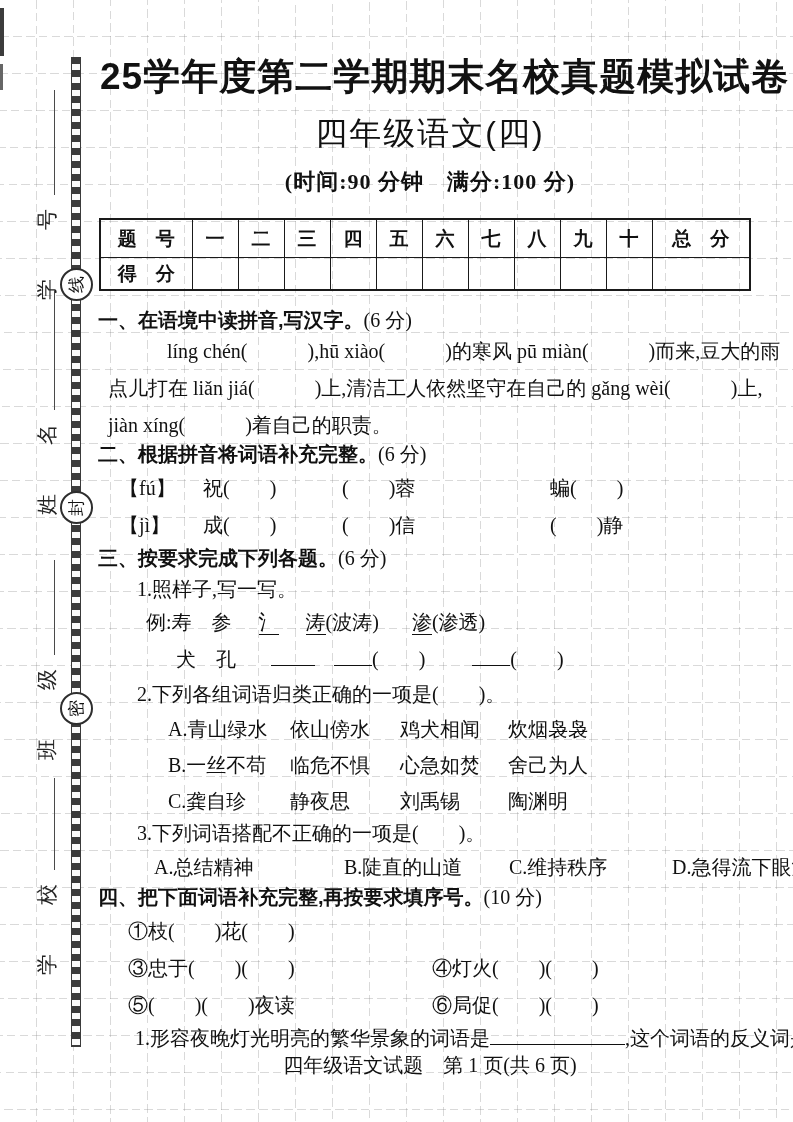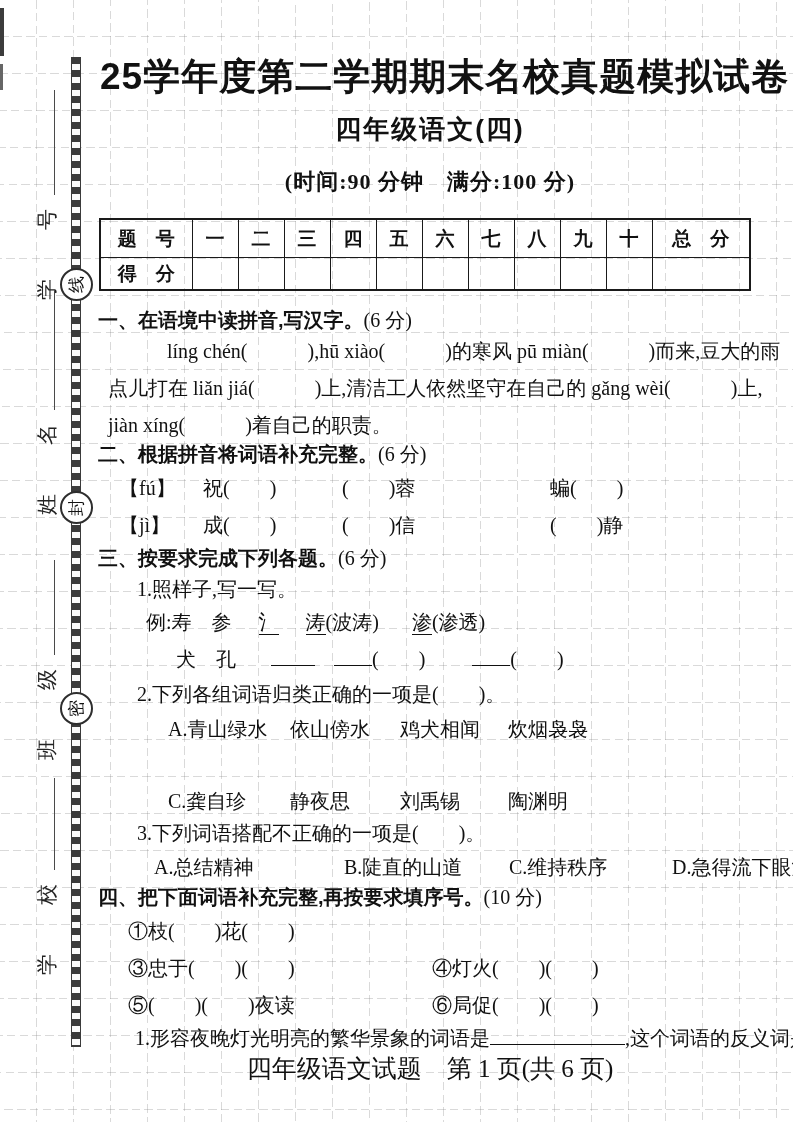--- a/index.html
+++ b/index.html
@@ -11,26 +11,26 @@
       repeating-linear-gradient(45deg, #ffffff 0 3px, rgba(255,255,255,0) 3px 9px),
       repeating-linear-gradient(to right, rgba(0,0,0,0) 0 36px, rgba(120,120,120,.28) 36px 37px),
       repeating-linear-gradient(to bottom, rgba(0,0,0,0) 0 36px, rgba(120,120,120,.28) 36px 37px);
     overflow:hidden;
     font-family:"Liberation Serif", serif;
     color:#111;
   }
   .abs{position:absolute;white-space:nowrap;}
   .center{left:100px;width:660px;text-align:center;}
   .title{font-family:"Liberation Sans",sans-serif;font-weight:700;font-size:37px;letter-spacing:1px;}
-  .subtitle{font-family:"Liberation Sans",sans-serif;font-weight:700;font-size:26px;letter-spacing:2px;}
+  .subtitle{font-family:"Liberation Sans",sans-serif;font-weight:400;font-size:32px;letter-spacing:2px;}
   .info{font-size:22px;letter-spacing:1px;}
   .h{font-family:"Liberation Sans",sans-serif;font-weight:700;font-size:20px;}
   .h .pts{font-family:"Liberation Serif",serif;font-weight:400;font-size:20px;}
   .body-line{font-size:20px;}
-  .footer{font-size:25px;}
+  .footer{font-size:20px;}
 
   
   table.score{border-collapse:collapse;border:2px solid #1a1a1a;table-layout:fixed;}
   table.score td{border:1px solid #1a1a1a;text-align:center;vertical-align:middle;
     font-family:"Liberation Sans",sans-serif;font-weight:700;font-size:19px;padding:0;}
   tr.r1 td{height:37px;} tr.r2 td{height:31px;}
 
   
   .seal-line{position:absolute;left:71px;top:57px;width:8px;height:990px;
     background:repeating-linear-gradient(to bottom,#3b3b3b 0 7px,#fbfbfb 7px 13px);
@@ -174,20 +174,26 @@
     <span class="blank" style="width:38px;margin-left:14px;"></span><span>(　　)</span>
     <span class="blank" style="width:38px;margin-left:42px;"></span><span>(　　)</span>
   </div>
   <div class="abs body-line" style="left:137px;top:681px;">2.下列各组词语归类正确的一项是(　　)。</div>
   <div class="abs body-line flexrow" style="left:154px;top:716px;">
     <span class="oA">A.青山绿水</span>
     <span class="oB">依山傍水</span>
     <span class="oC">鸡犬相闻</span>
     <span>炊烟袅袅</span>
   </div>
+  <div class="abs body-line flexrow" style="left:154px;top:752px;">
+    <span class="oA">B.一丝不苟</span>
+    <span class="oB">临危不惧</span>
+    <span class="oC">心急如焚</span>
+    <span>舍己为人</span>
+  </div>
   <div class="abs body-line flexrow" style="left:154px;top:788px;">
     <span class="oA">C.龚自珍</span>
     <span class="oB">静夜思</span>
     <span class="oC">刘禹锡</span>
     <span>陶渊明</span>
   </div>
   <div class="abs body-line" style="left:137px;top:820px;">3.下列词语搭配不正确的一项是(　　)。</div>
   <div class="abs body-line flexrow" style="left:154px;top:854px;">
     <span class="q3a">A.总结精神</span>
     <span class="q3b">B.陡直的山道</span>

